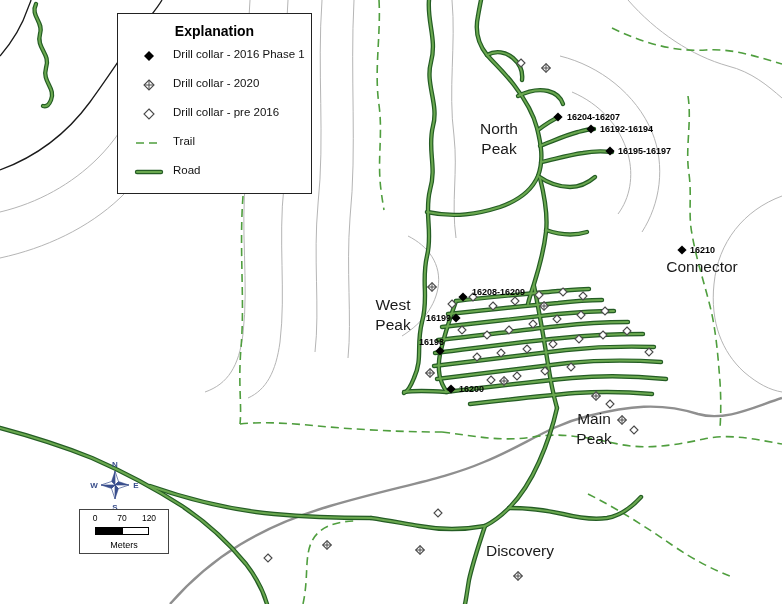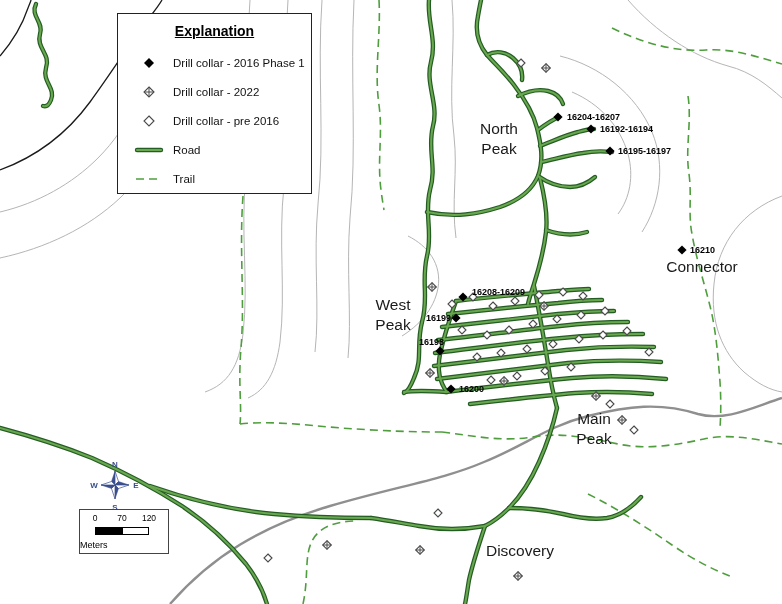--- a/index.html
+++ b/index.html
@@ -13,39 +13,39 @@
   .trail{fill:none;stroke:#4f9e3e;stroke-width:1.6;stroke-dasharray:8 5}
   #road-casing use{stroke:#245d24;stroke-width:4.4;fill:none;stroke-linecap:round;stroke-linejoin:round}
   #road-center use{stroke:#6aa84f;stroke-width:2;fill:none;stroke-linecap:round;stroke-linejoin:round}
   .place-label{font-size:15.5px;fill:#1a1a1a}
   .drill-label{font-size:9px;font-weight:bold;fill:#000}
   .d-filled{fill:#000;stroke:none}
   .d-open{fill:#fff;stroke:#4a4a4a;stroke-width:1.1}
   .d-cross{stroke:#4a4a4a;stroke-width:1;fill:none}
   
   .legend{position:absolute;left:117px;top:13px;width:195px;height:181px;background:#fff;border:1px solid #222;padding-top:9px}
-  .legend-title{text-align:center;font-weight:bold;text-decoration:underline;font-size:14px;margin-bottom:9px;color:#000}
-  .legend-row{display:flex;align-items:center;height:29px;padding-left:16px}
+  .legend-title{text-align:center;font-weight:bold;font-size:14px;margin-bottom:9px;color:#000}
+  .legend-row{display:flex;align-items:flex-start;height:29px;padding-left:16px}
   .legend-row .sym{width:30px;height:16px;flex:0 0 30px;margin-right:9px}
   .legend-row span{font-size:11.5px;color:#111}
   .leg-road-casing{stroke:#245d24;stroke-width:4.4;fill:none;stroke-linecap:round}
   .leg-road-center{stroke:#6aa84f;stroke-width:2;fill:none;stroke-linecap:round}
   
   .compass{position:absolute;left:86px;top:456px;width:58px;height:58px}
   .cdir{font-size:8px;fill:#3a4f8c;text-anchor:middle;font-weight:bold}
   .cpt-d{fill:#3a4f8c;stroke:#3a4f8c;stroke-width:.5}
   .cpt-w{fill:#fff;stroke:#3a4f8c;stroke-width:.7}
   
   .scalebar{position:absolute;left:79px;top:509px;width:90px;height:45px;border:1px solid #444;background:#fff}
   .tick{position:absolute;top:3px;transform:translateX(-50%);font-size:8.5px;color:#000}
   .bar{position:absolute;left:15px;top:17px;width:54px;height:8px;border:1px solid #000;display:flex}
   .seg{width:27px;height:100%}
   .seg-b{background:#000}
   .seg-w{background:#fff;border-left:1px solid #000}
-  .unit{position:absolute;bottom:3px;left:0;width:100%;font-size:9px;color:#000}
+  .unit{position:absolute;bottom:3px;left:0;width:100%;text-align:center;font-size:9px;color:#000}
 </style>
 </head>
 <body>
 
 <div class="page">
 
   <svg class="map" width="782" height="604" viewBox="0 0 782 604">
 
     <defs id="road-defs">
       <path id="r0" d="M36,4 C30,16 44,22 40,34 C36,48 51,54 46,68 C42,82 56,88 51,100 C49,105 46,107 43,106"></path>
@@ -366,43 +366,43 @@
         <path class="d-filled" d="M15 3 L20 8 L15 13 L10 8 Z"></path>
       </svg>
       <span>Drill collar - 2016 Phase 1</span>
     </div>
 
     <div class="legend-row">
       <svg class="sym" viewBox="0 0 30 16">
         <path class="d-open" d="M15 3 L20 8 L15 13 L10 8 Z"></path>
         <path class="d-cross" d="M15 3 L15 13 M10 8 L20 8"></path>
       </svg>
-      <span>Drill collar - 2022</span>
+      <span>Drill collar - 2020</span>
     </div>
 
     <div class="legend-row">
       <svg class="sym" viewBox="0 0 30 16">
         <path class="d-open" d="M15 3 L20 8 L15 13 L10 8 Z"></path>
       </svg>
       <span>Drill collar - pre 2016</span>
+    </div>
+
+    <div class="legend-row">
+      <svg class="sym" viewBox="0 0 30 16">
+        <path class="trail" d="M2 8 L28 8"></path>
+      </svg>
+      <span>Trail</span>
     </div>
 
     <div class="legend-row">
       <svg class="sym" viewBox="0 0 30 16">
         <path class="leg-road-casing" d="M3 8 L27 8"></path>
         <path class="leg-road-center" d="M3 8 L27 8"></path>
       </svg>
       <span>Road</span>
-    </div>
-
-    <div class="legend-row">
-      <svg class="sym" viewBox="0 0 30 16">
-        <path class="trail" d="M2 8 L28 8"></path>
-      </svg>
-      <span>Trail</span>
     </div>
   </div>
 
   <div class="compass">
     <svg width="58" height="58" viewBox="-29 -29 58 58">
       <polygon class="cpt-d" points="0,-14 0,0 -3.5,-3.5"></polygon>
       <polygon class="cpt-w" points="0,-14 0,0 3.5,-3.5"></polygon>
       <polygon class="cpt-d" points="14,0 0,0 3.5,-3.5"></polygon>
       <polygon class="cpt-w" points="14,0 0,0 3.5,3.5"></polygon>
       <polygon class="cpt-d" points="0,14 0,0 3.5,3.5"></polygon>

